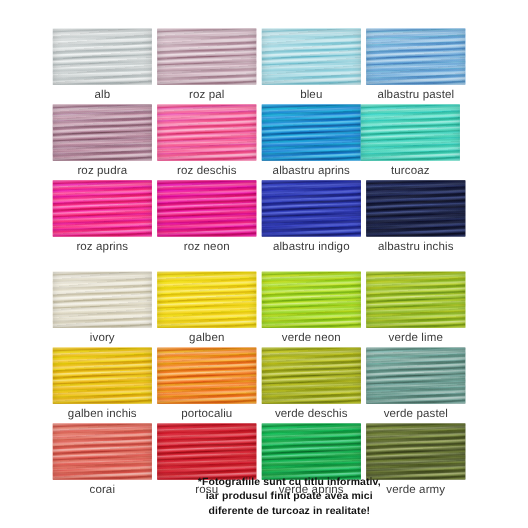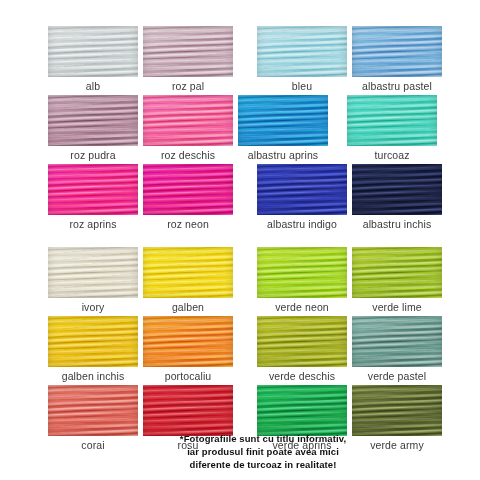--- a/index.html
+++ b/index.html
@@ -39,21 +39,20 @@
   }
 
   
   .cell {
     width: 90px;
     height: 69px;
     position: relative;
     box-sizing: border-box;
   }
   .cell.gap-left {
-    margin-left: 19px;
   }
   .cell.pad-right {
     margin-right: 5px;
   }
 
   .swatch {
     width: 90px;
     height: 51px;
     position: relative;
     overflow: hidden;

